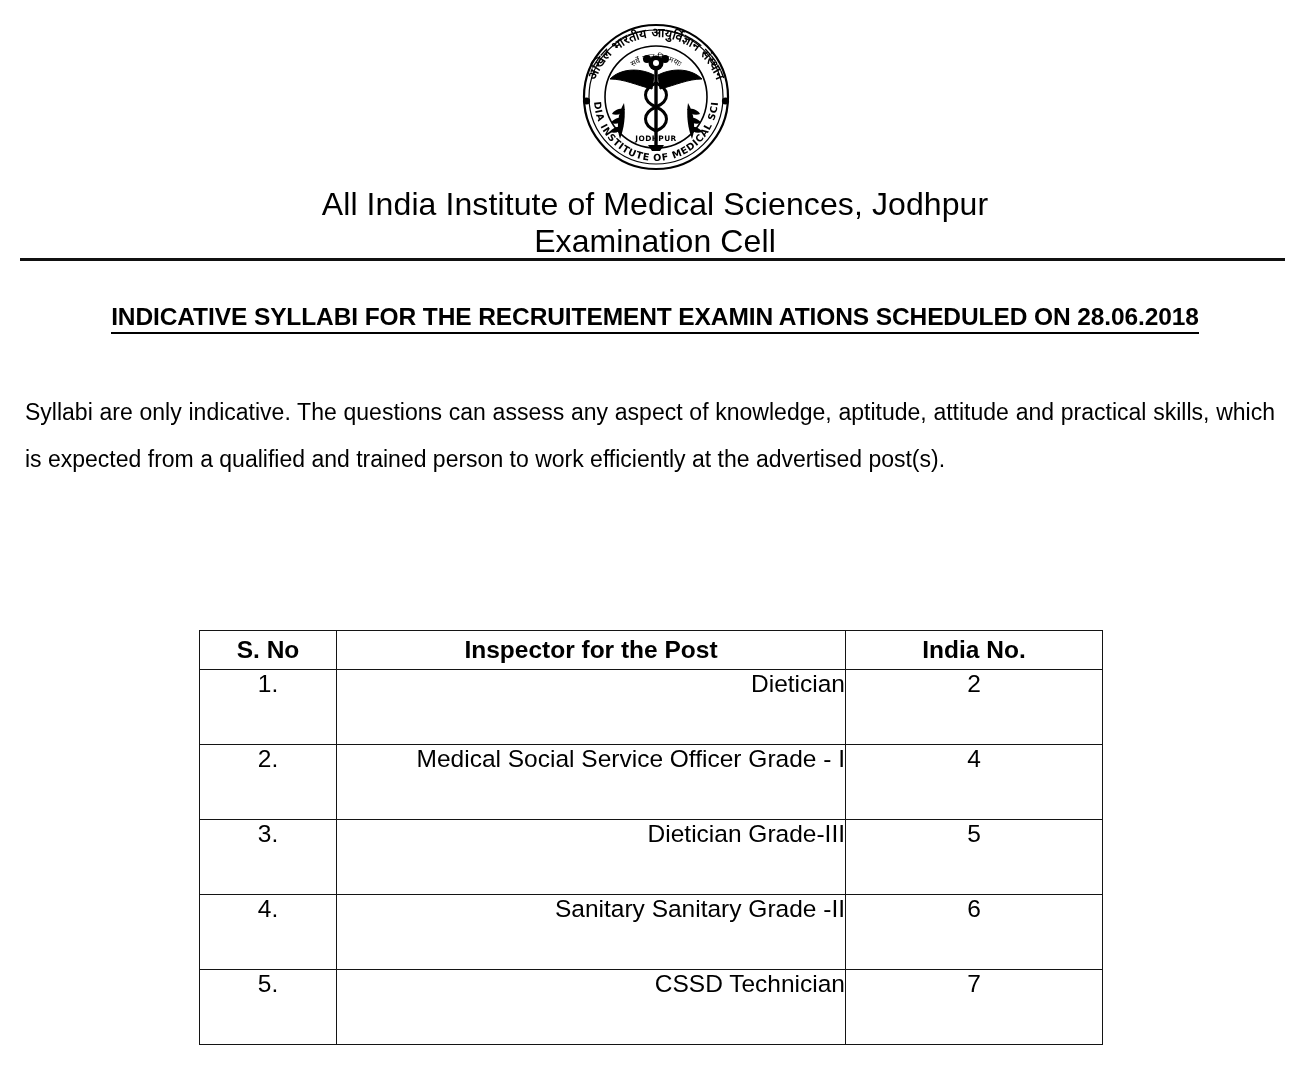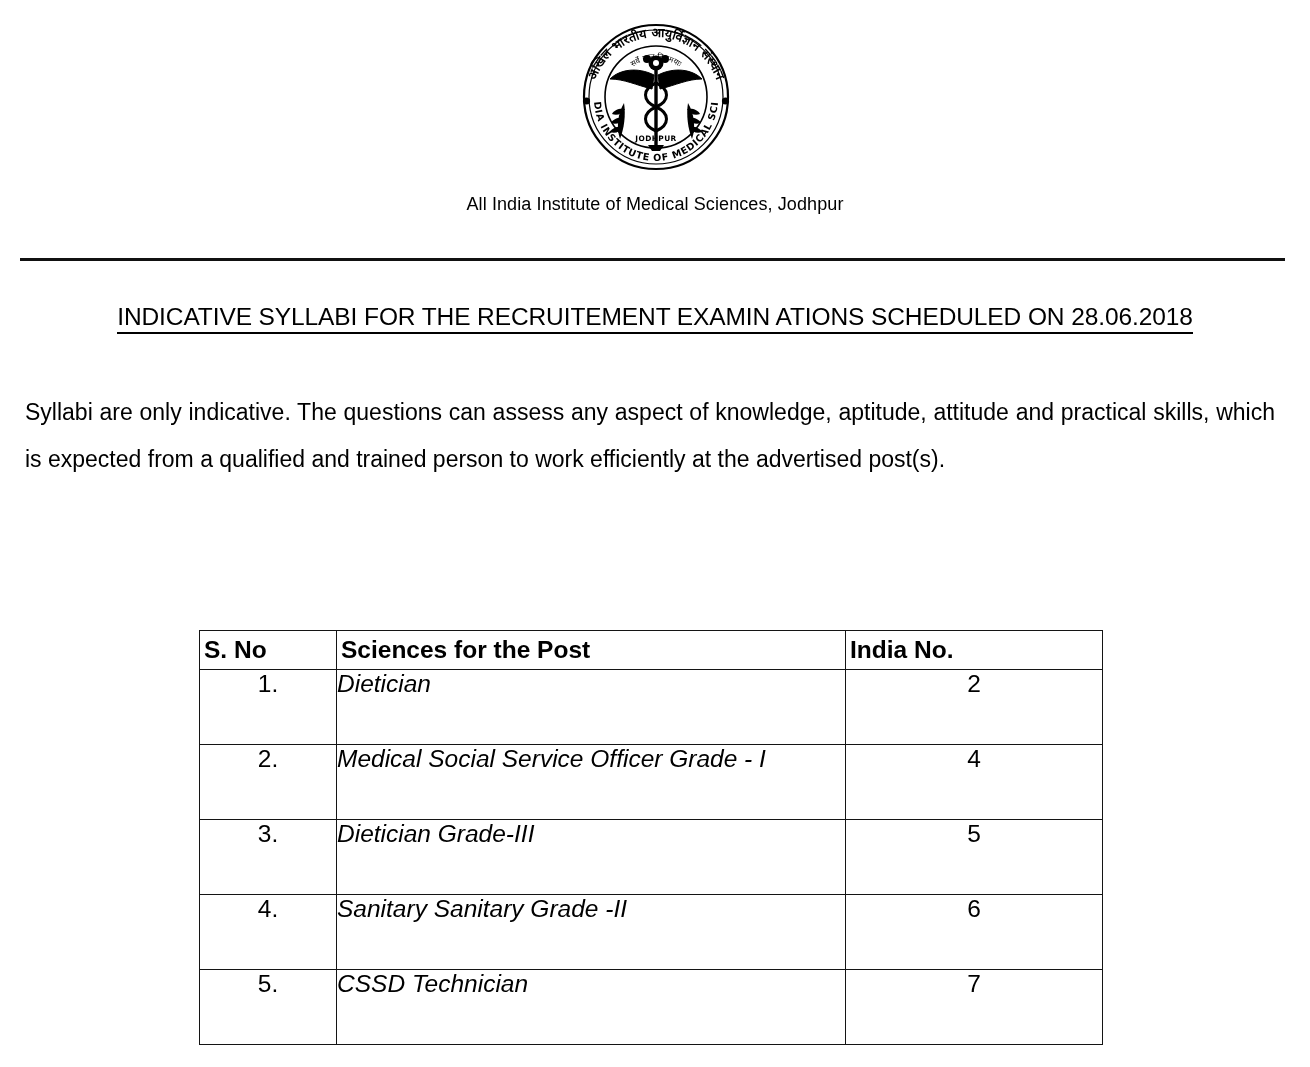--- a/index.html
+++ b/index.html
@@ -28,21 +28,21 @@
 
   
   .letterhead {
     position: absolute;
     left: 0;
     top: 186px;
     width: 1310px;
     text-align: center;
   }
   .letterhead .line {
-    font-size: 18px;
+    font-size: 32px;
     line-height: 37px;
     letter-spacing: 0.1px;
     white-space: nowrap;
   }
 
   .header-rule {
     position: absolute;
     left: 20px;
     top: 258px;
     width: 1265px;
@@ -51,21 +51,21 @@
   }
 
   
   .doc-title {
     position: absolute;
     left: 0;
     top: 303px;
     width: 1310px;
     text-align: center;
     font-size: 24.5px;
-    font-weight: normal;
+    font-weight: bold;
     letter-spacing: -0.1px;
     white-space: nowrap;
   }
   .doc-title .u {
     border-bottom: 2.5px solid #000;
     padding-bottom: 2px;
   }
 
   
   .body-para {
@@ -95,35 +95,34 @@
   .syllabus-table th,
   .syllabus-table td {
     border: 1.6px solid #141414;
     font-size: 24.5px;
     vertical-align: top;
     padding: 0;
   }
   .syllabus-table thead th {
     height: 38px;
     font-weight: bold;
-    text-align: left;
+    text-align: center;
     line-height: 38px;
     padding: 0 4px;
   }
   .syllabus-table tbody td {
     height: 74px;
   }
   .cell-sno {
     text-align: center;
     padding: 4px 46px 0 0;
   }
   .cell-post {
-    text-align: left;
+    text-align: right;
     padding: 4px 0 0 13px;
-    font-style: italic;
   }
   .cell-page {
     text-align: center;
     padding: 4px 2px 0 0;
   }
 </style>
 </head>
 <body>
 
 <div class="logo-wrap">
@@ -183,40 +182,41 @@
       <path d="M 116,101 C 122,100 127,102 129,106 C 124,108 119,106 116,101 Z"></path>
       <path d="M 117,110 C 123,109 128,111 130,115 C 125,117 120,115 117,110 Z"></path>
     </g>
 
     <text x="84" y="124" font-family="DejaVu Sans, sans-serif" font-size="7.4" font-weight="bold" text-anchor="middle" fill="#000" letter-spacing="0.4">JODHPUR</text>
   </svg>
 </div>
 
 <div class="letterhead">
   <div class="line">All India Institute of Medical Sciences, Jodhpur</div>
+  <div class="line">Examination Cell</div>
 </div>
 
 <div class="header-rule"></div>
 
 <div class="doc-title">
   <span class="u">INDICATIVE SYLLABI FOR THE RECRUITEMENT EXAMIN ATIONS SCHEDULED ON 28.06.2018</span>
 </div>
 
 <p class="body-para">Syllabi are only indicative. The questions can assess any aspect of knowledge, aptitude, attitude and practical skills, which is expected from a qualified and trained person to work efficiently at the advertised post(s).</p>
 
 <table class="syllabus-table">
   <colgroup>
     <col class="c-sno">
     <col class="c-post">
     <col class="c-page">
   </colgroup>
   <thead>
     <tr>
       <th>S. No</th>
-      <th>Sciences for the Post</th>
+      <th>Inspector for the Post</th>
       <th>India No.</th>
     </tr>
   </thead>
   <tbody>
     <tr>
       <td class="cell-sno">1.</td>
       <td class="cell-post">Dietician</td>
       <td class="cell-page">2</td>
     </tr>
     <tr>

